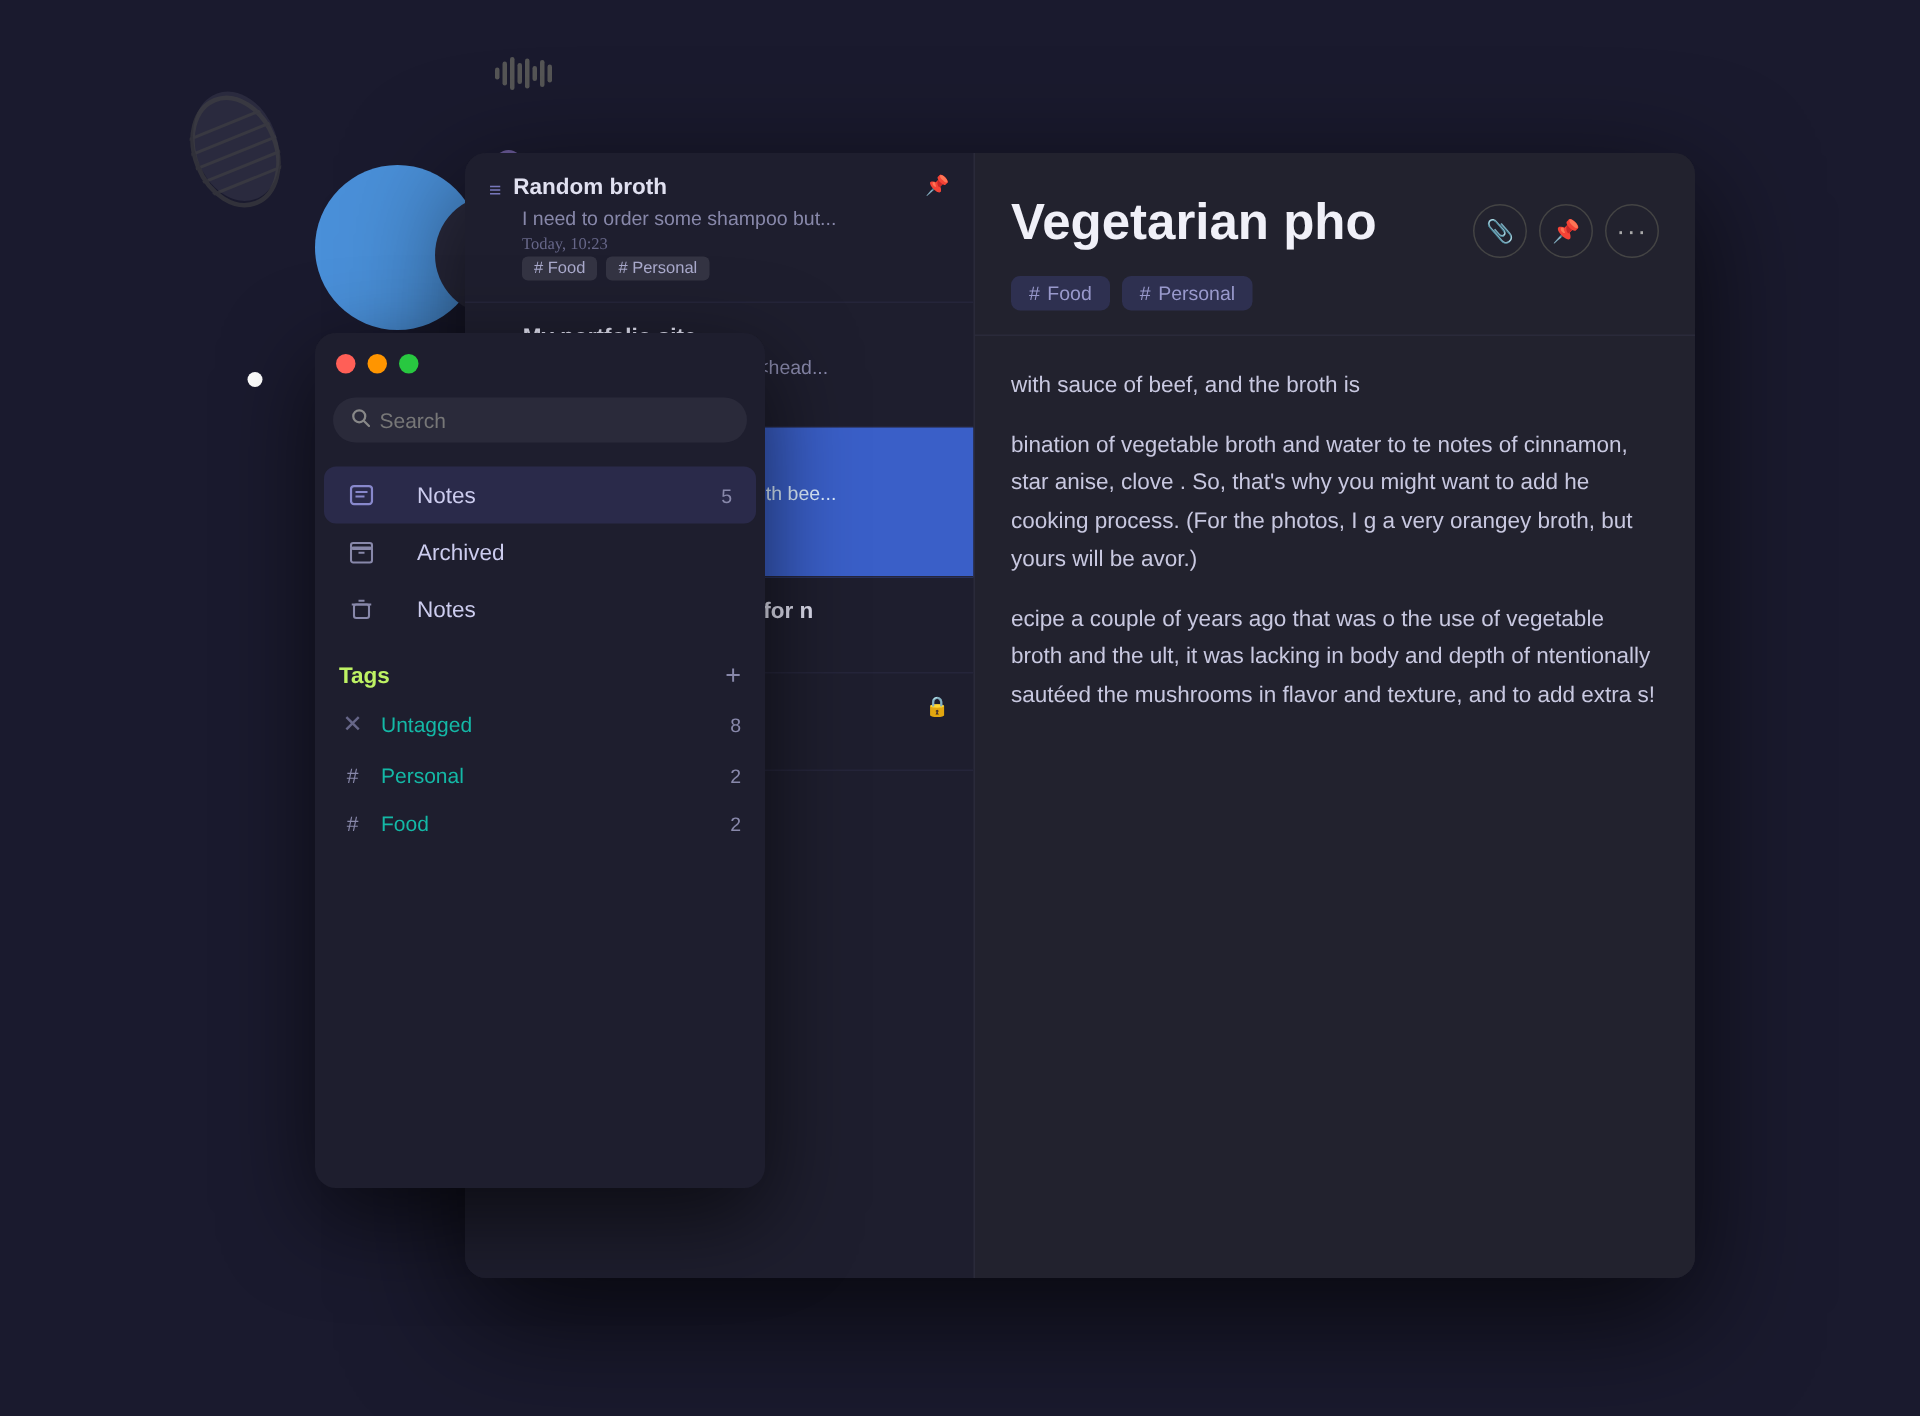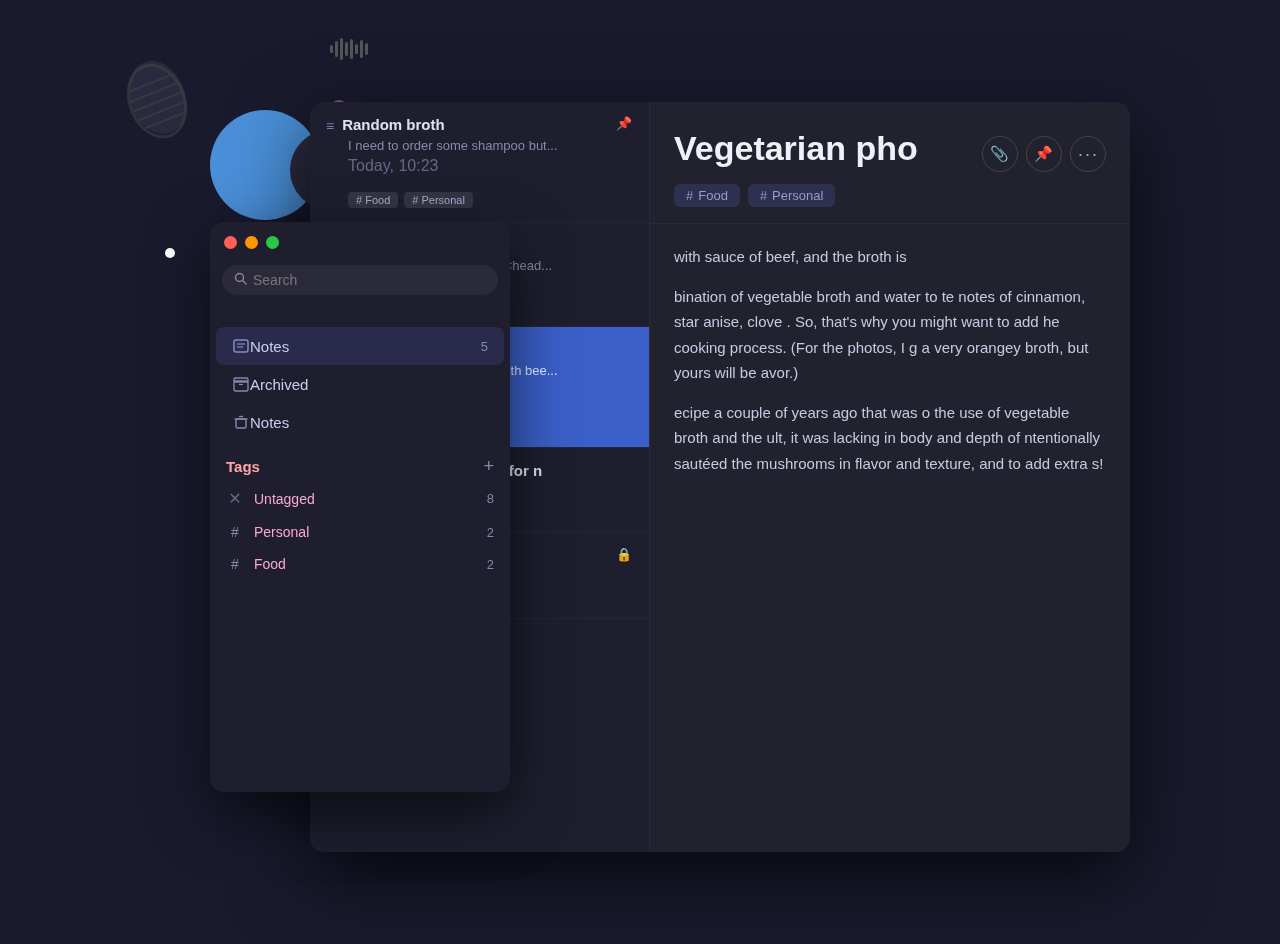--- a/index.html
+++ b/index.html
@@ -111,21 +111,21 @@
       width: 13px;
       height: 13px;
       border-radius: 50%;
       flex-shrink: 0;
     }
     .btn-red { background: #ff5f57; }
     .btn-orange { background: #ff9500; }
     .btn-green { background: #28c840; }
 
     .search-bar {
-      margin: 6px 12px 28px;
+      margin: 6px 12px 12px;
       background: #2a2a3a;
       border-radius: 20px;
       display: flex;
       align-items: center;
       padding: 7px 12px;
       gap: 6px;
     }
     .search-icon-svg {
       color: #888;
       font-size: 13px;
@@ -136,21 +136,21 @@
       font-size: 14px;
     }
 
     .sidebar-nav {
       padding: 4px 0;
     }
     .nav-item {
       display: flex;
       align-items: center;
       padding: 10px 16px;
-      gap: 0;
+      gap: 28px;
       cursor: pointer;
       border-radius: 8px;
       margin: 0 6px;
     }
     .nav-item.active { background: #2a2a4a; }
     .nav-icon {
       width: 18px;
       height: 18px;
       color: #8888cc;
       flex-shrink: 0;
@@ -169,21 +169,21 @@
       font-size: 13px;
     }
 
     .sidebar-section-header {
       display: flex;
       align-items: center;
       padding: 12px 16px 6px;
       gap: 8px;
     }
     .section-title {
-      color: #fca5a5;
+      color: #bef264;
       font-size: 15px;
       font-weight: 600;
       flex: 1;
     }
     .section-add {
       color: #8888aa;
       font-size: 18px;
       cursor: pointer;
       line-height: 1;
     }
@@ -195,21 +195,21 @@
       gap: 10px;
       cursor: pointer;
     }
     .tag-icon {
       color: #8888aa;
       font-size: 14px;
       width: 18px;
       text-align: center;
     }
     .tag-label {
-      color: #f9a8d4;
+      color: #14b8a6;
       font-size: 14px;
       flex: 1;
     }
     .tag-count {
       color: #8888aa;
       font-size: 13px;
     }
 
     
     .main-window {
@@ -273,24 +273,25 @@
     .note-preview {
       font-size: 13px;
       color: #8888aa;
       margin-left: 22px;
       white-space: nowrap;
       overflow: hidden;
       text-overflow: ellipsis;
       margin-bottom: 4px;
     }
     .note-date {
-      font-size: 16px;
+      font-size: 11px;
       color: #666688;
       margin-left: 22px;
-      margin-bottom: 17px;
+      margin-bottom: 2px;
+      font-family: Liberation Serif, serif;
     }
     .note-tags {
       display: flex;
       gap: 6px;
       margin-left: 22px;
       flex-wrap: wrap;
     }
     .note-tag {
       background: rgba(255,255,255,0.1);
       color: #aaaacc;

